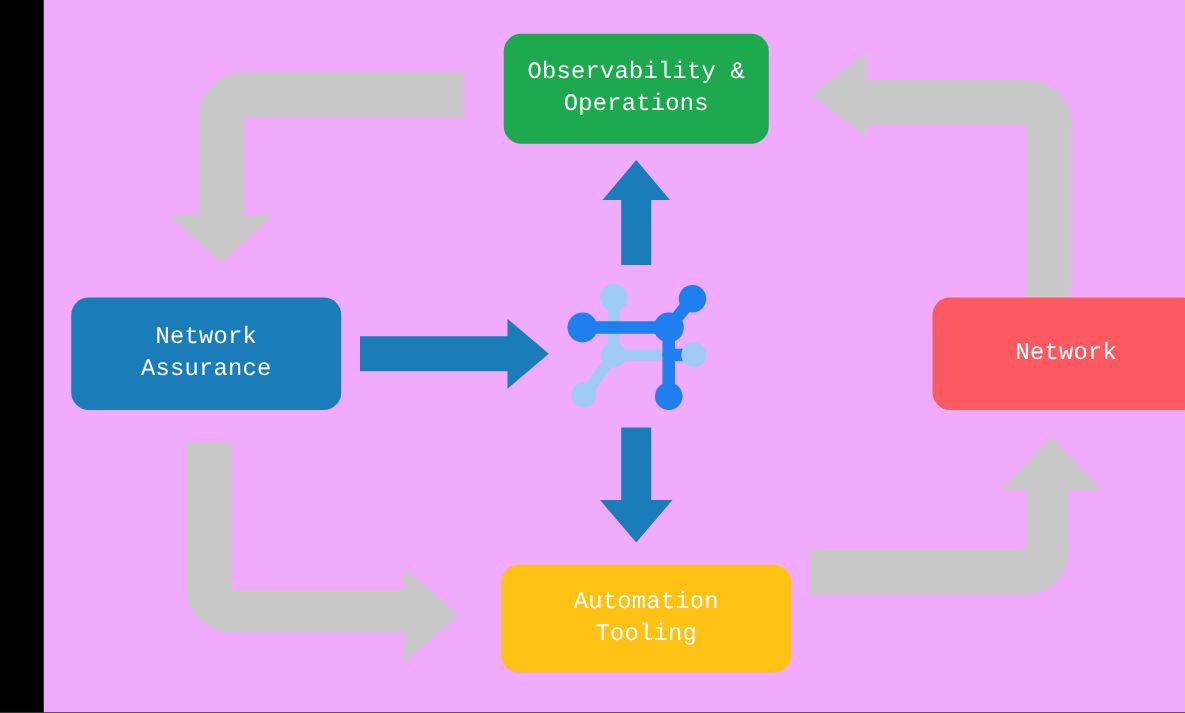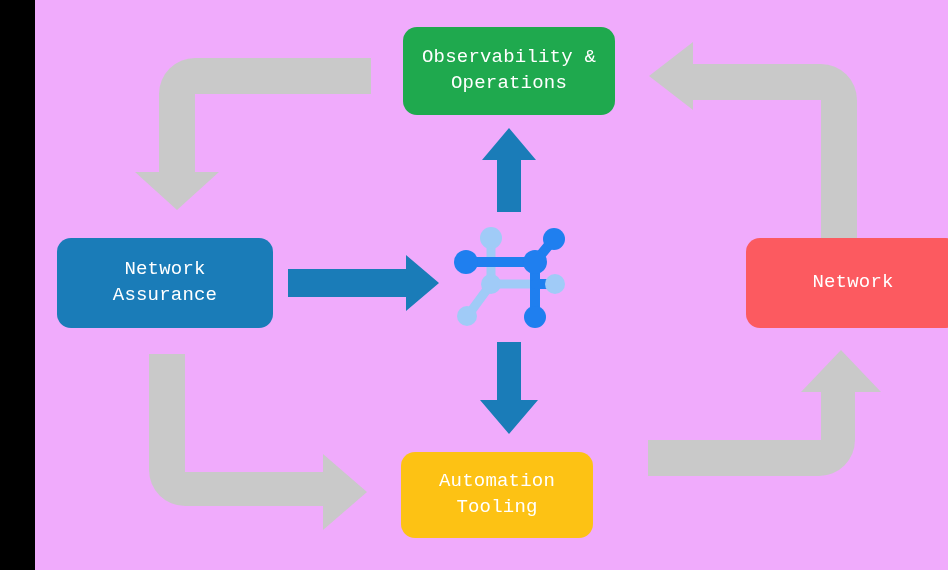--- a/index.html
+++ b/index.html
@@ -37,21 +37,21 @@
   }
   #box-network-operations {
     left: 22px; top: 238px; width: 216px; height: 90px;
     background: #1a7cb8;
   }
   #box-network-infrastructure {
     left: 711px; top: 238px; width: 214px; height: 90px;
     background: #fc5a60;
   }
   #box-automation {
-    left: 366px; top: 452px; width: 192px; height: 86px;
+    left: 366px; top: 452px; width: 232px; height: 86px;
     background: #fdc214;
   }
   .arrow-layer {
     position: absolute;
     left: 0; top: 0;
     width: 948px; height: 570px;
     pointer-events: none;
   }
   .arrow-layer svg { display: block; }
   #center-icon {

